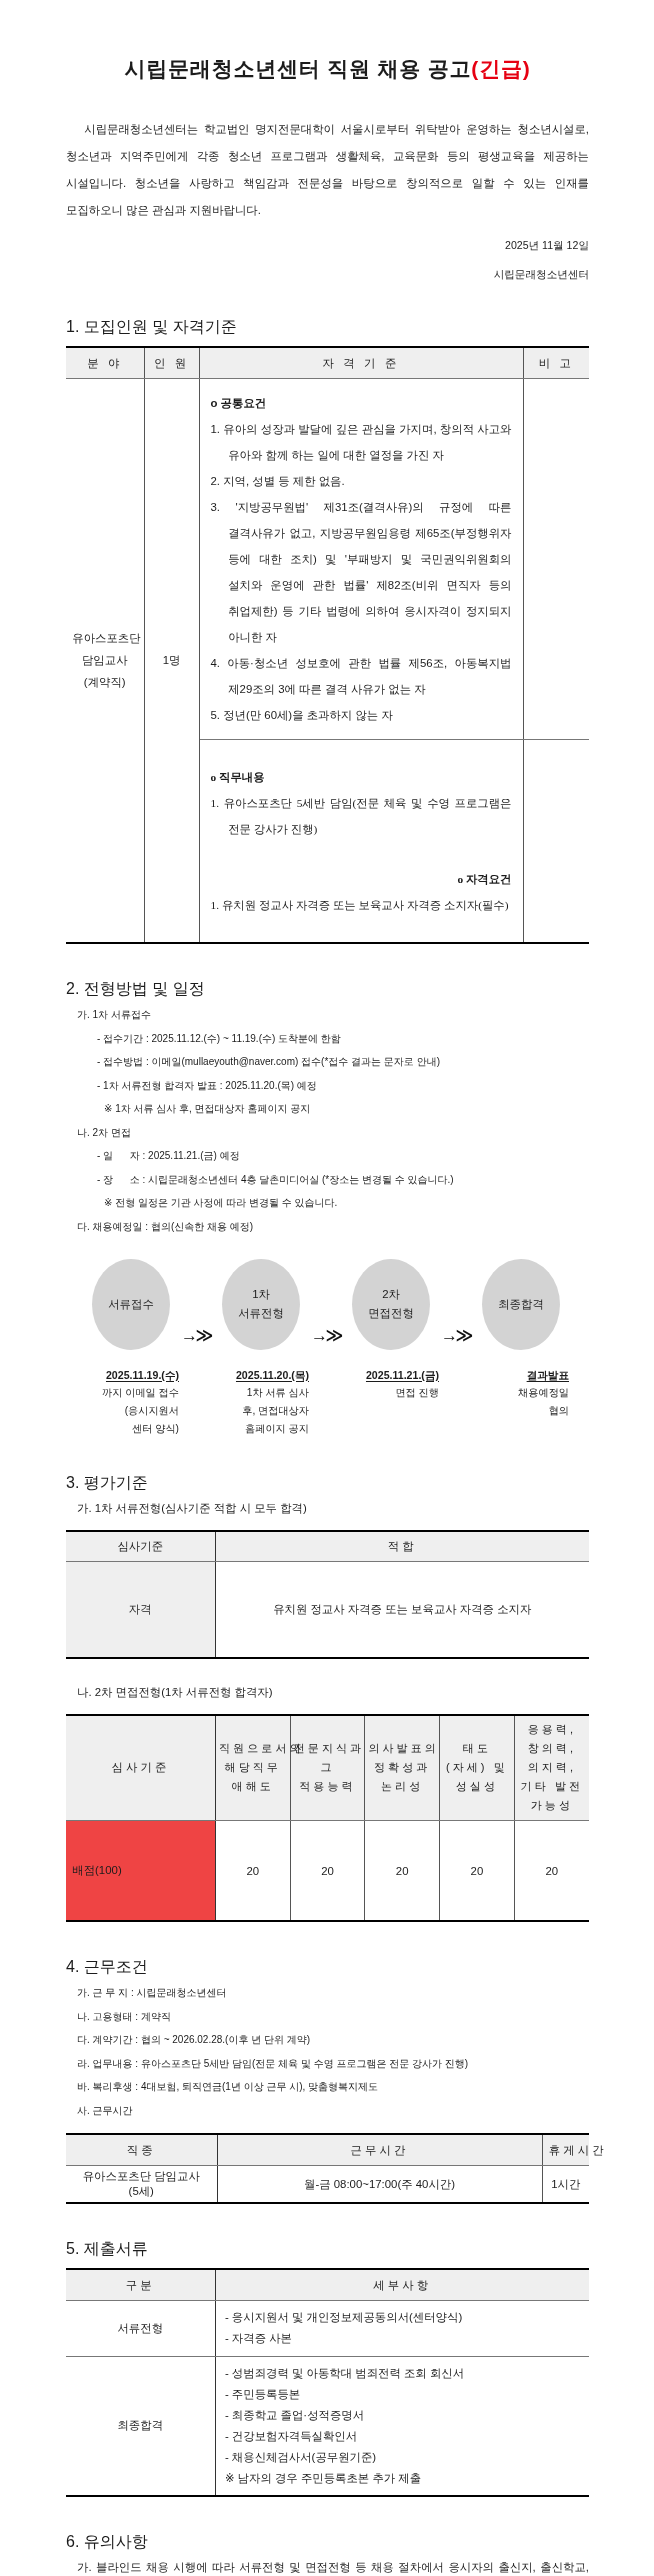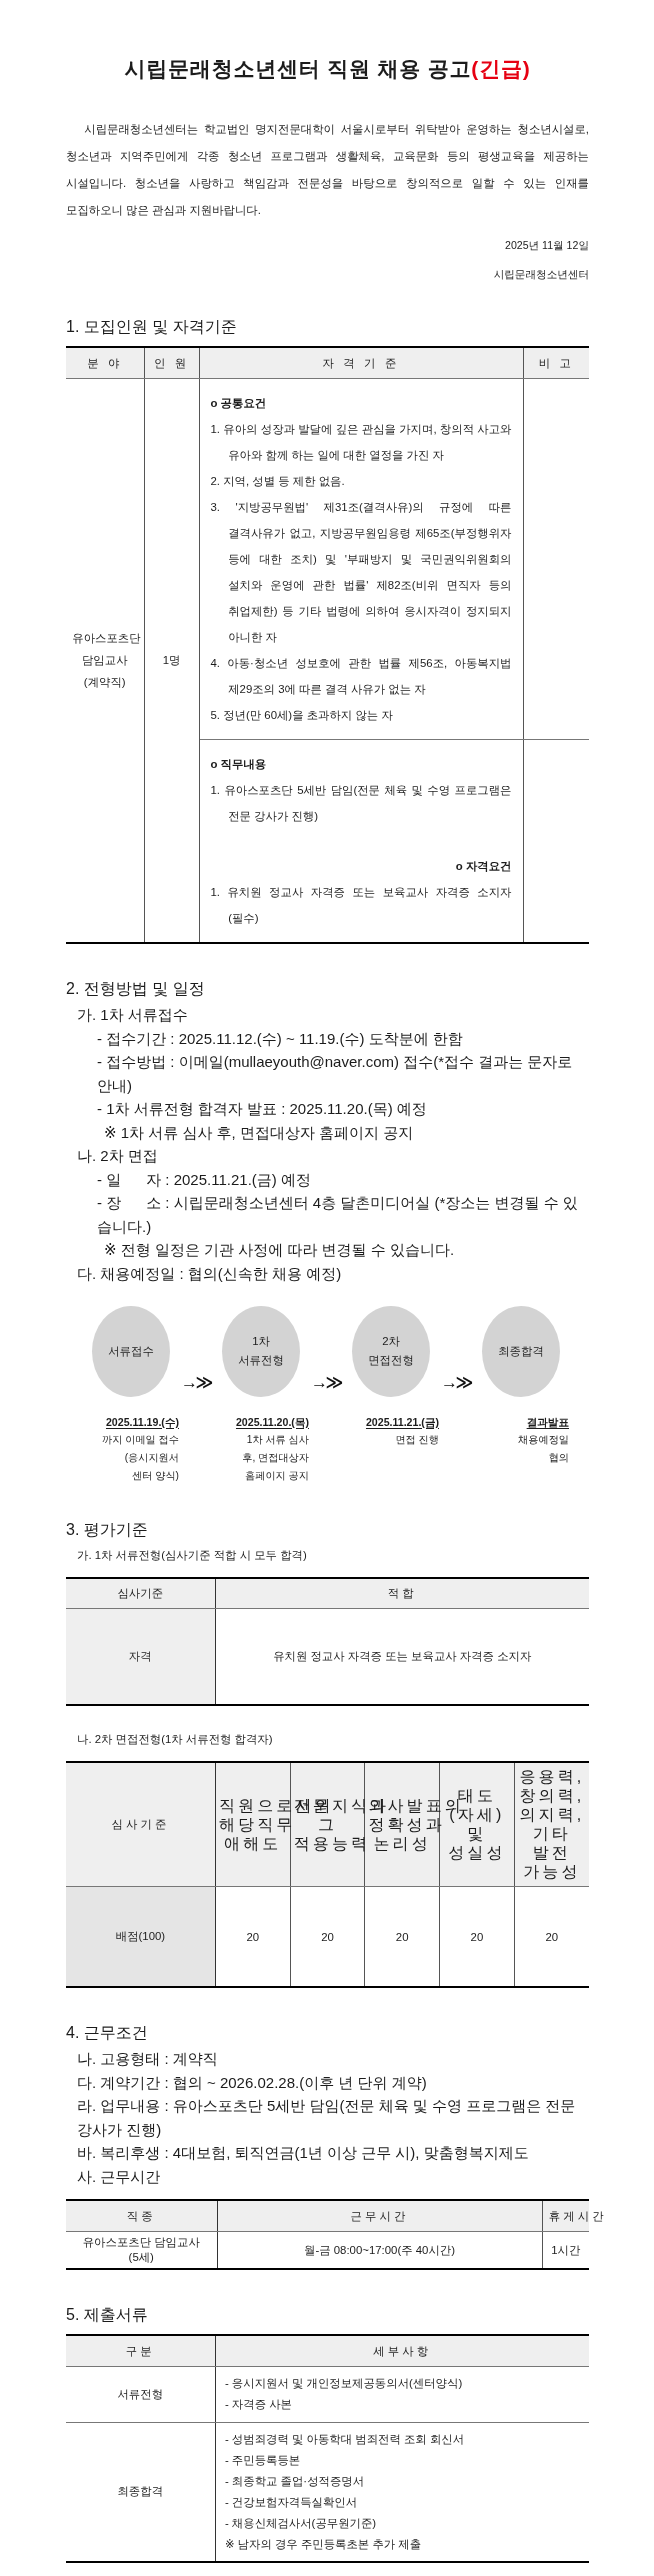--- a/index.html
+++ b/index.html
@@ -45,21 +45,21 @@
     letter-spacing:3.1px;height:23.5px;
   }
   .center{text-align:center;}
   
   .t1 td.qual{padding:11px 11px;line-height:26px;}
   .t1 .qtitle{font-weight:bold;}
   .t1 .qitem{padding-left:1.55em;text-indent:-1.55em;text-align:justify;}
   .t1 .gap-top{margin-top:23.5px;text-align:right;}
   .t1 .field-lines{line-height:22px;}
   
-  .s-line{font-size:15px;line-height:23.5px;white-space:pre-wrap;}
+  .s-line{font-size:10px;line-height:23.5px;white-space:pre-wrap;}
   .lv1{margin-left:11px;}
   .lv2{margin-left:31px;}
   .lv3{margin-left:38px;}
   .s2-block{margin-top:6.3px;}
   
   .flow{margin:20.4px 0 0 17px;width:486px;}
   .flow-row{display:flex;align-items:flex-end;}
   .flow-step{width:96px;display:flex;flex-direction:column;align-items:center;}
   .circle{
     width:78px;height:91px;border-radius:50%;background:#d3d3d3;
@@ -76,23 +76,23 @@
   .cap-date{font-size:10.6px;font-weight:bold;text-decoration:underline;text-underline-offset:2.4px;line-height:17px;}
   .cap-note{font-size:10.2px;line-height:18px;}
   
   .ta col.c1{width:149px;} .ta col.c2{width:374px;}
   .ta td.label{background:#efefef;text-align:center;height:88px;border-right:1.6px solid #333;}
   .ta thead th.first{border-right:1.6px solid #333;letter-spacing:0;}
   .ta thead th{letter-spacing:0;}
   .ta td.val{text-align:center;margin-left:20px;}
   
   .tb col.c1{width:148px;} .tb col.cn{width:74px;}
-  .tb thead th{letter-spacing:0;height:93px;line-height:19px;padding:4.7px 3.1px;font-size:16px;}
+  .tb thead th{letter-spacing:0;height:93px;line-height:19px;padding:4.7px 3.1px;font-size:11px;}
   .tb thead th.first{font-size:11.4px;border-right:1.6px solid #333;}
-  .tb td.label{background:#e5e5e5;text-align:center;height:93px;border-right:1.6px solid #333;}
+  .tb td.label{background:#ef4444;text-align:left;height:93px;border-right:1.6px solid #333;}
   .tb td.val{text-align:center;}
   
   .t4 col.c1{width:151px;} .t4 col.c2{width:325px;} .t4 col.c3{width:47px;}
   .t4 thead th{letter-spacing:0;height:22px;}
   .t4 thead th.first{border-right:1.6px solid #333;}
   .t4 td{height:30px;text-align:center;}
   .t4 td.first{border-right:1.6px solid #333;}
   
   .t5 col.c1{width:149px;} .t5 col.c2{width:374px;}
   .t5 thead th{letter-spacing:0;height:20.4px;}
@@ -144,21 +144,21 @@
           <div class="qtitle">o 공통요건</div>
           <div class="qitem">1. 유아의 성장과 발달에 깊은 관심을 가지며, 창의적 사고와 유아와 함께 하는 일에 대한 열정을 가진 자</div>
           <div class="qitem">2. 지역, 성별 등 제한 없음.</div>
           <div class="qitem">3. '지방공무원법' 제31조(결격사유)의 규정에 따른 결격사유가 없고, 지방공무원임용령 제65조(부정행위자 등에 대한 조치) 및 '부패방지 및 국민권익위원회의 설치와 운영에 관한 법률' 제82조(비위 면직자 등의 취업제한) 등 기타 법령에 의하여 응시자격이 정지되지 아니한 자</div>
           <div class="qitem">4. 아동·청소년 성보호에 관한 법률 제56조, 아동복지법 제29조의 3에 따른 결격 사유가 없는 자</div>
           <div class="qitem">5. 정년(만 60세)을 초과하지 않는 자</div>
         </td>
         <td></td>
       </tr>
       <tr>
-        <td class="qual" style="height:180px;">
+        <td class="qual" style="height:180px;font-family:Liberation Serif, serif;">
           <div class="qtitle">o 직무내용</div>
           <div class="qitem">1. 유아스포츠단 5세반 담임(전문 체육 및 수영 프로그램은 전문 강사가 진행)</div>
           <div class="qtitle gap-top">o 자격요건</div>
           <div class="qitem">1. 유치원 정교사 자격증 또는 보육교사 자격증 소지자(필수)</div>
         </td>
         <td></td>
       </tr>
     </tbody>
   </table>
 
@@ -279,20 +279,21 @@
         <td class="val">20</td>
         <td class="val">20</td>
         <td class="val">20</td>
         <td class="val">20</td>
       </tr>
     </tbody>
   </table>
 
   <h2 class="sec-h">4. 근무조건</h2>
   <div class="s2-block">
+    <div class="s-line lv1">가. 근 무 지 : 시립문래청소년센터</div>
     <div class="s-line lv1">나. 고용형태 : 계약직</div>
     <div class="s-line lv1">다. 계약기간 : 협의 ~ 2026.02.28.(이후 년 단위 계약)</div>
     <div class="s-line lv1">라. 업무내용 : 유아스포츠단 5세반 담임(전문 체육 및 수영 프로그램은 전문 강사가 진행)</div>
     <div class="s-line lv1">바. 복리후생 : 4대보험, 퇴직연금(1년 이상 근무 시), 맞춤형복지제도</div>
     <div class="s-line lv1">사. 근무시간</div>
   </div>
   <table class="tbl t4">
     <colgroup>
         <col class="c1">
         <col class="c2">

